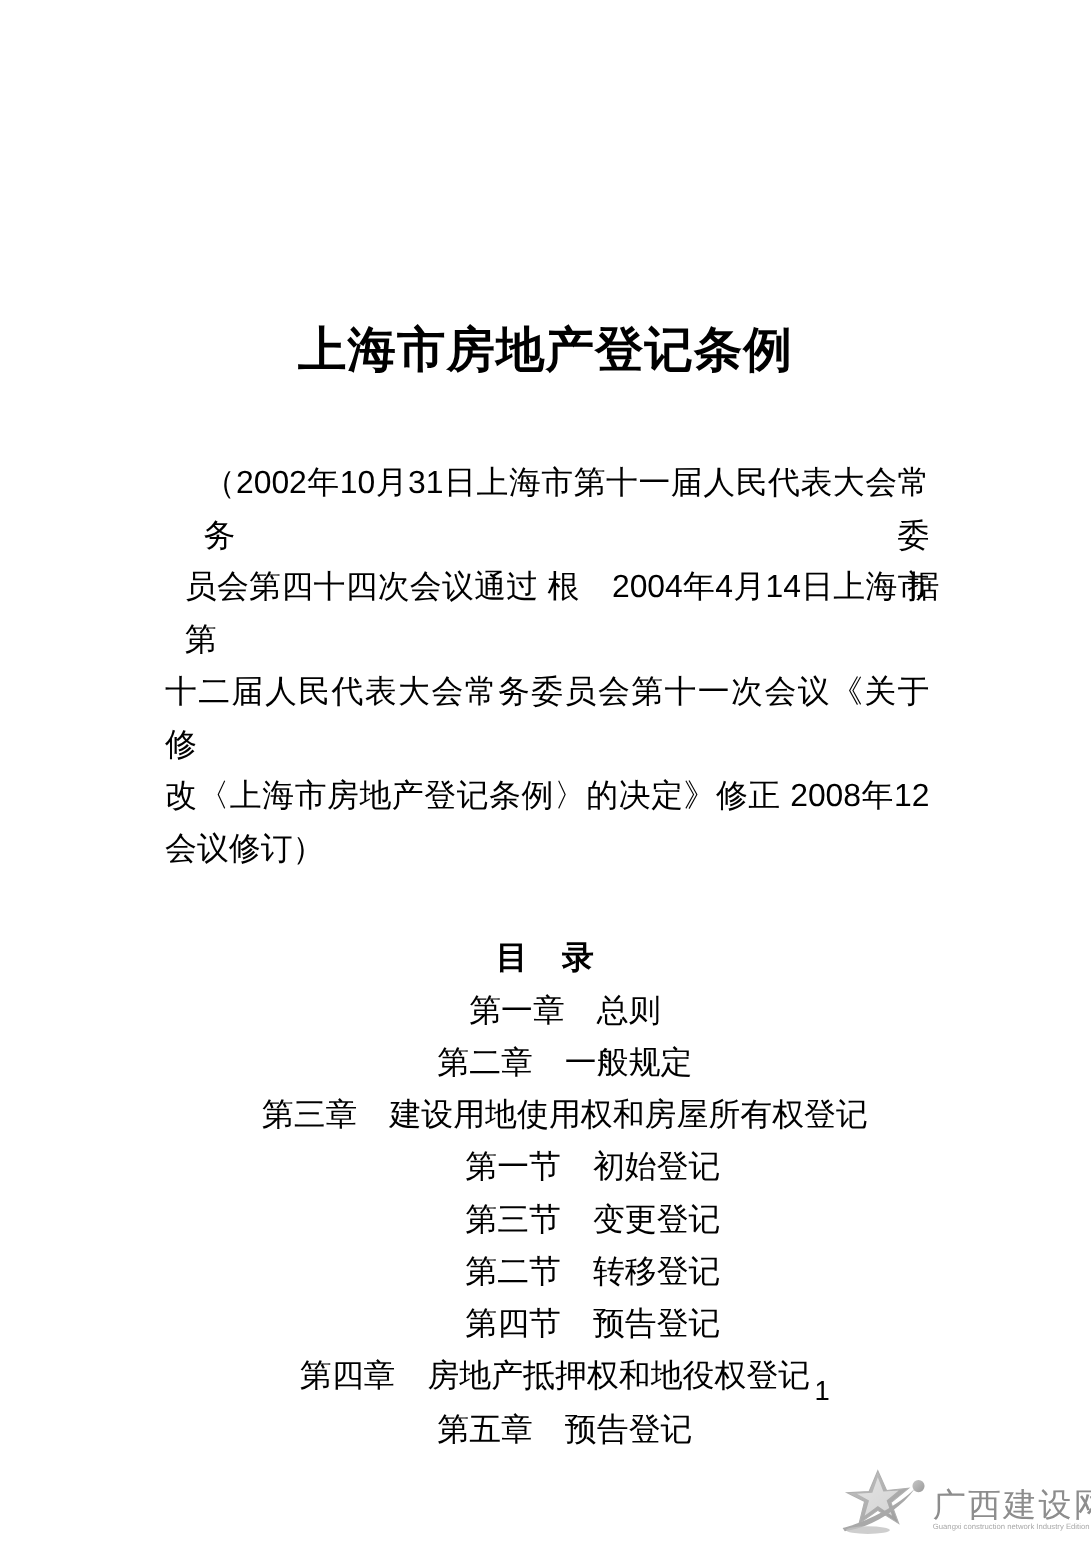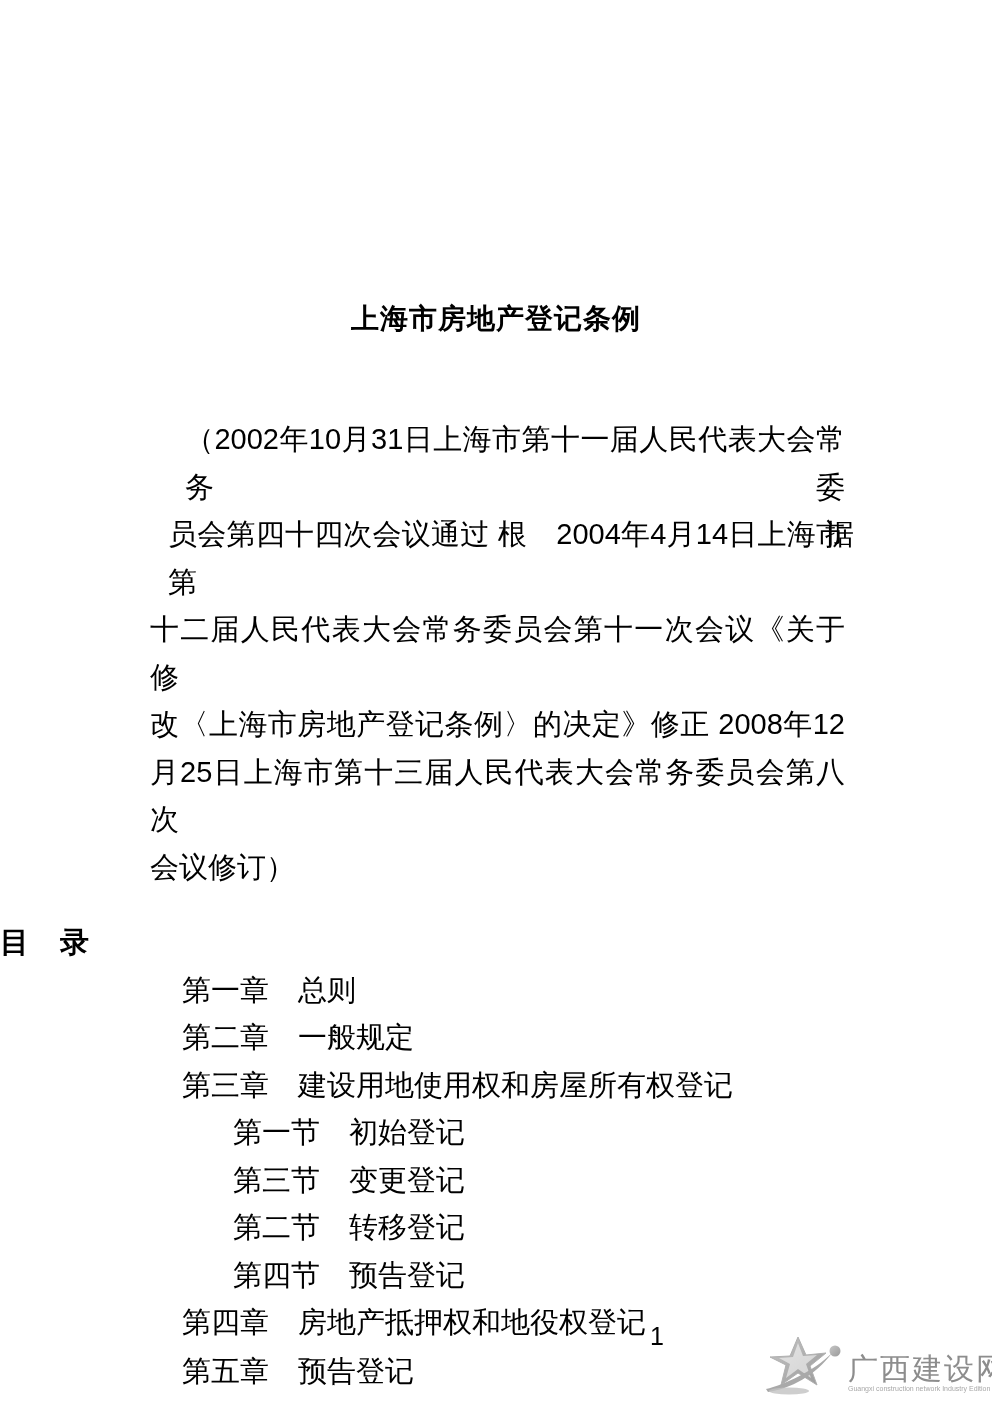--- a/index.html
+++ b/index.html
@@ -12,21 +12,21 @@
     margin: 0 auto;
     background: #ffffff;
     overflow: hidden;
     font-family: "Liberation Sans", sans-serif;
     color: #000000;
   }
 
   .doc-title {
     padding-top: 297px;
     text-align: center;
-    font-size: 28px;
+    font-size: 44px;
     line-height: 43px;
     font-weight: 700;
     letter-spacing: 1px;
   }
 
   .preamble {
     margin: 76px 147px 0 150px;
     font-size: 29px;
     line-height: 47.5px;
     font-weight: 500;
@@ -39,35 +39,35 @@
   }
   .preamble .line.indent { padding-left: 35px; margin-top: 44px; }
   .preamble .line.rel { position: relative; margin-left: 18px; }
   .overflow-char {
     position: absolute;
     right: -9px;
     top: 0;
   }
 
   .toc-heading {
-    margin-top: 28px;
-    text-align: left;
+    margin-top: 52px;
+    text-align: center;
     font-size: 29px;
     line-height: 47.5px;
     font-weight: 700;
     letter-spacing: 1px;
   }
 
   .toc-list {
     margin: 0 147px 0 150px;
     font-size: 29px;
     line-height: 47.5px;
     font-weight: 500;
   }
-  .toc-item { white-space: nowrap; }
+  .toc-item { white-space: nowrap; text-align: center; }
   .toc-item.lvl1 { padding-left: 32px; }
   .toc-item.lvl2 { padding-left: 83px; }
 
   .pagenum {
     display: inline-block;
     font-size: 25px;
     position: relative;
     top: 13px;
     margin-left: 4px;
     font-weight: 400;
@@ -105,21 +105,20 @@
 
   <div class="doc-title">上海市房地产登记条例</div>
 
   <div class="preamble">
     <div class="line fill indent">（2002年10月31日上海市第十一届人民代表大会常务委</div>
     <div class="line fill rel">
       <span>员会第四十四次会议通过 根　2004年4月14日上海市第</span><span class="overflow-char">据</span>
     </div>
     <div class="line fill">十二届人民代表大会常务委员会第十一次会议《关于修</div>
     <div class="line fill">改〈上海市房地产登记条例〉的决定》修正 2008年12</div>
-    <div class="line fill">月25日上海市第十三届人民代表大会常务委员会第八次</div>
     <div class="line">会议修订）</div>
   </div>
 
   <div class="toc-heading">目　录</div>
 
   <div class="toc-list">
     <div class="toc-item lvl1">第一章　总则</div>
     <div class="toc-item lvl1">第二章　一般规定</div>
     <div class="toc-item lvl1">第三章　建设用地使用权和房屋所有权登记</div>
     <div class="toc-item lvl2">第一节　初始登记</div>

